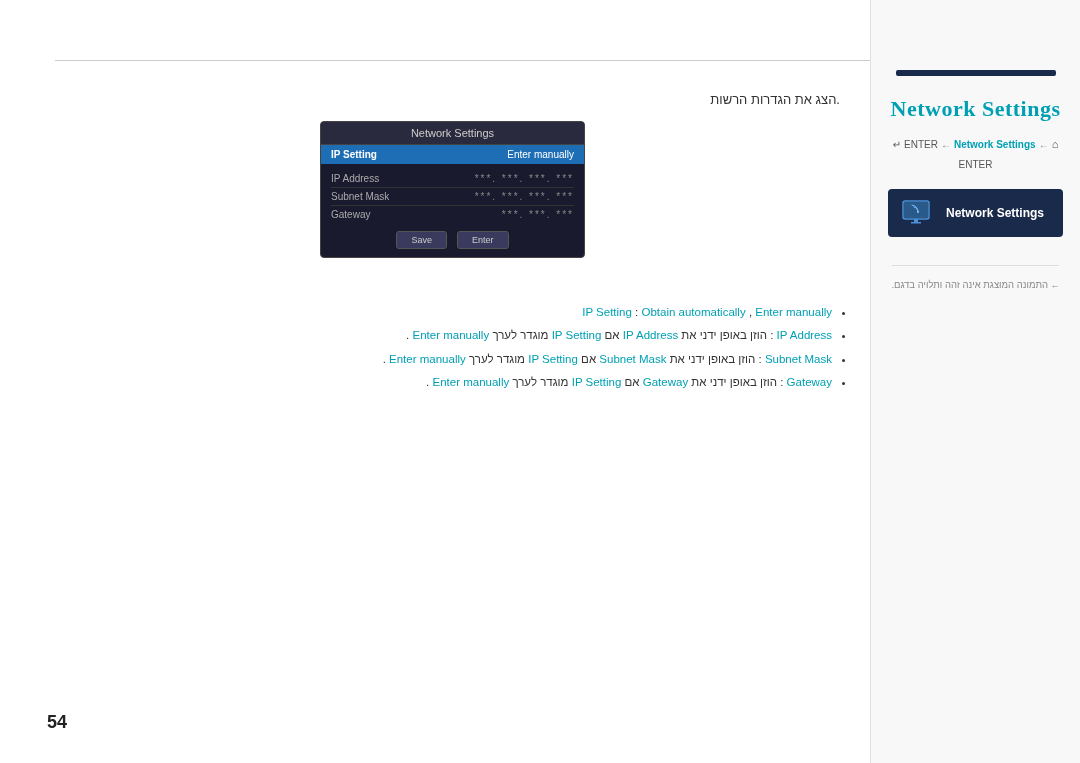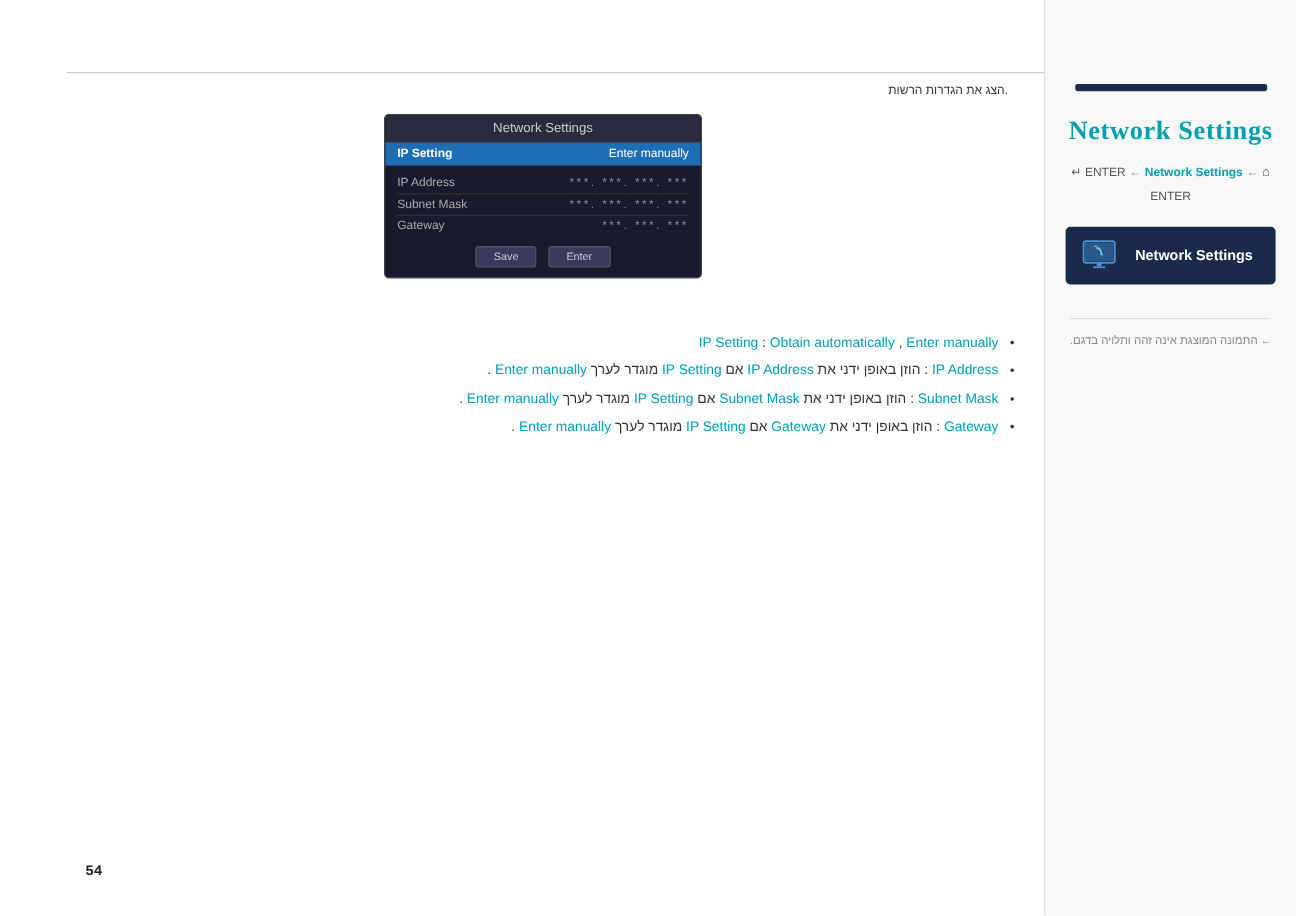--- a/index.html
+++ b/index.html
@@ -20,43 +20,43 @@
       left: 55px;
       right: 55px;
       height: 1px;
       background: #cccccc;
     }
 
     
     .page-number {
       position: absolute;
       bottom: 30px;
-      left: 71px;
-      font-size: 12px;
+      left: 47px;
+      font-size: 18px;
       font-weight: bold;
       color: #222;
-      font-family: Liberation Mono, monospace;
     }
 
     
     .center-content {
       position: absolute;
       top: 70px;
       left: 55px;
       right: 230px;
       bottom: 60px;
       direction: rtl;
     }
 
     .intro-text {
       text-align: right;
-      font-size: 10px;
+      font-size: 13px;
       color: #333;
       margin-bottom: 14px;
       padding-right: 10px;
+      margin-top: 22px;
     }
 
     
     .dialog-box {
       width: 265px;
       background: #1a1a2e;
       border: 1px solid #444;
       border-radius: 4px;
       margin: 0 auto 20px auto;
       overflow: hidden;

